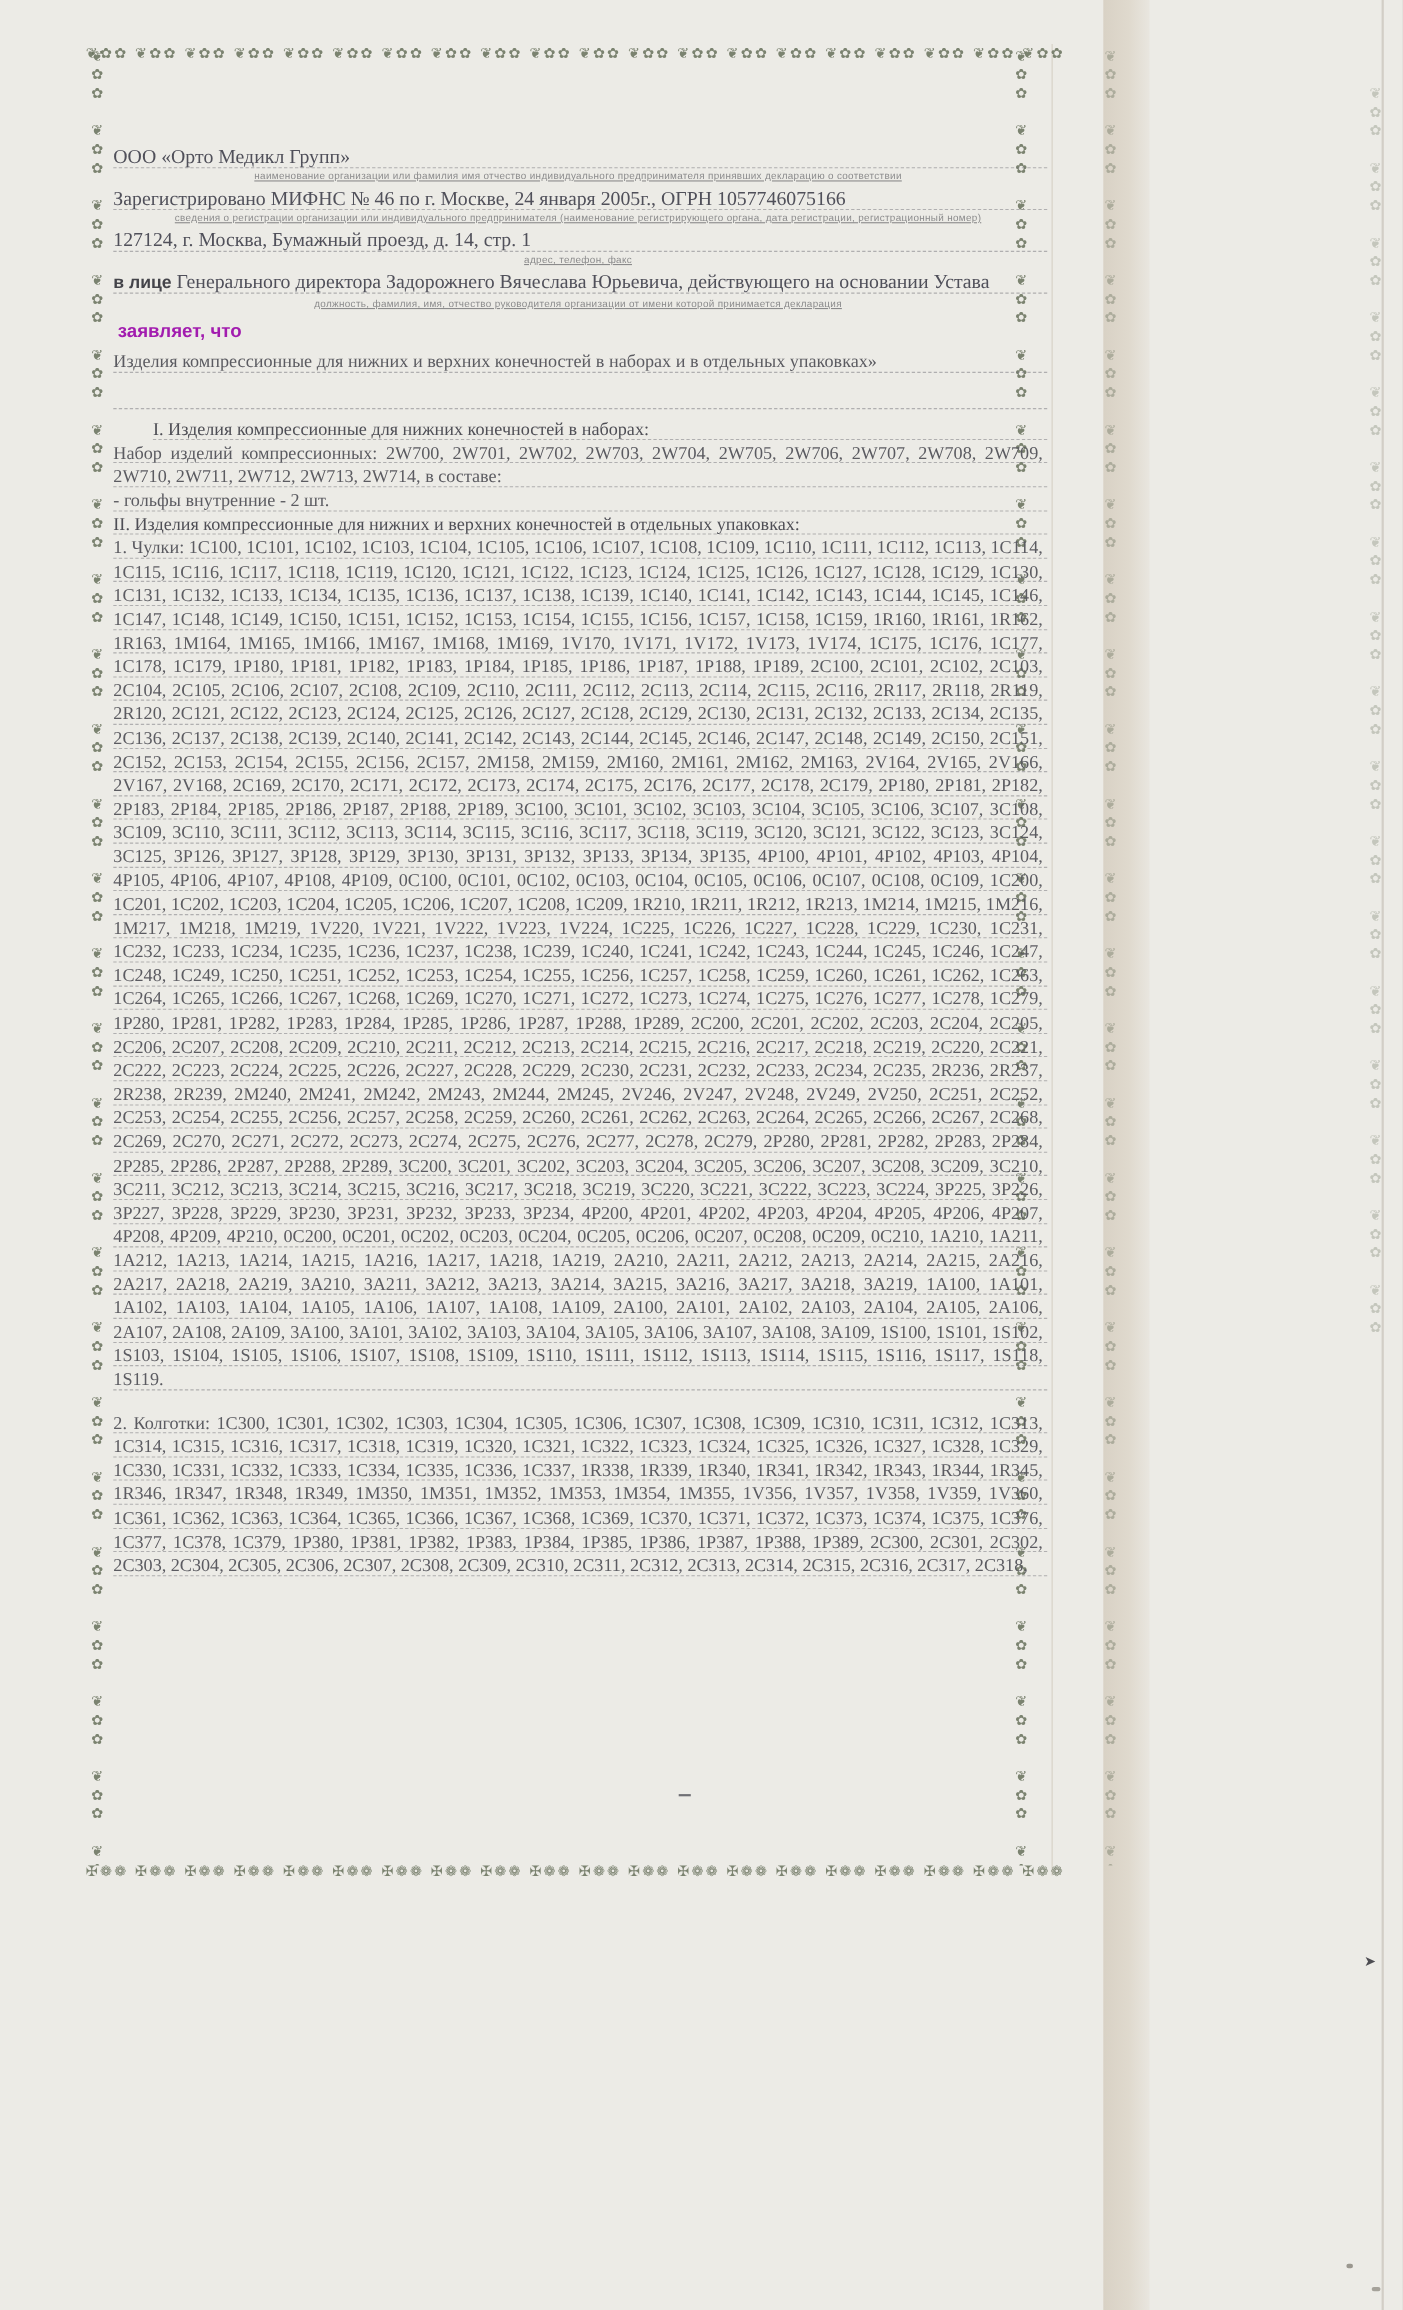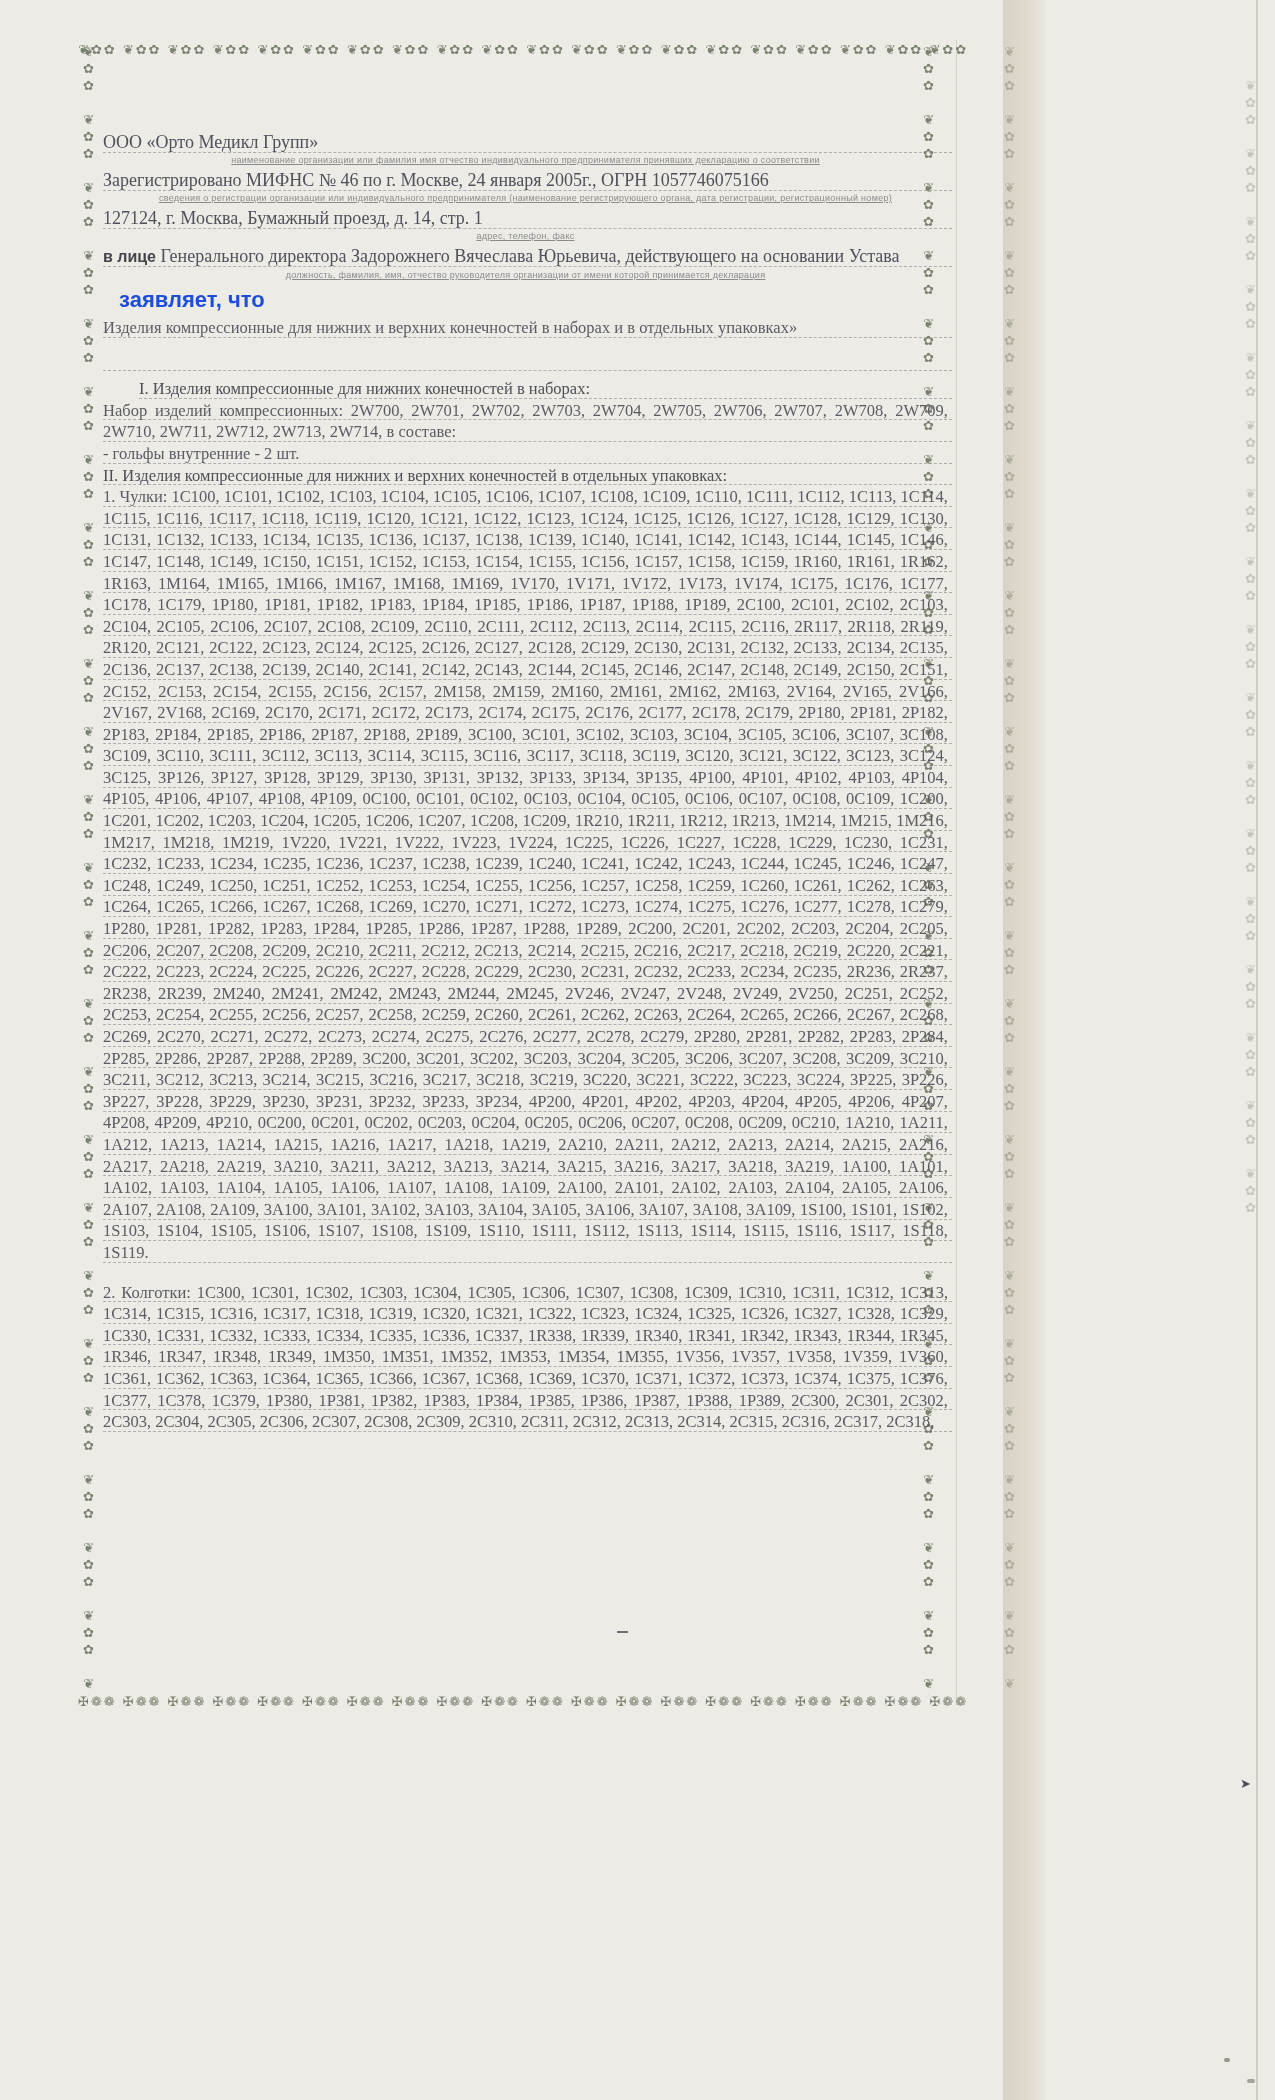--- a/index.html
+++ b/index.html
@@ -20,22 +20,22 @@
   .b-right{left:916px;}
   .b-right2{left:997px;opacity:.4;}
   .b-edge{left:1238px;opacity:.3;height:1140px;top:78px;}
   
   .content{position:absolute;left:103px;top:130px;width:845px;}
   .title{font-size:28px;font-weight:bold;letter-spacing:1px;text-align:center;color:#4b4b52;margin-bottom:22px;}
   .fline{position:relative;font-size:18px;line-height:24px;color:#50505a;}
   .note{font-size:9px;line-height:12px;color:#8b8b8c;text-align:center;margin-bottom:2px;
         font-family:"Liberation Sans",sans-serif;letter-spacing:.3px;text-decoration:underline;}
   .flabel{font-family:"Liberation Sans",sans-serif;font-weight:bold;font-size:16px;color:#44444a;}
-  .declares{font-family:"Liberation Sans",sans-serif;font-weight:bold;font-size:22px;
-            color:#1d4ed8;margin:8px 0 6px 16px;line-height:22px;}
+  .declares{font-family:"Liberation Sans",sans-serif;font-weight:bold;font-size:17px;
+            color:#a21caf;margin:8px 0 6px 4px;line-height:22px;}
   .line,.para{position:relative;font-size:16.5px;line-height:21.6px;color:#5b5b61;}
   .para{text-align:justify;}
   .heading{position:relative;font-size:16.5px;line-height:21.6px;color:#4e4e55;}
   .spacer{position:relative;min-height:21.6px;line-height:21.6px;margin-top:12px;}
   .mt6{margin-top:6px;margin-left:36px;} .mt14{margin-top:18px;}
   .rule{position:absolute;left:0;right:-4px;height:0;border-bottom:1.5px dashed rgba(115,115,122,.5);pointer-events:none;}
   
   .mark-dash{position:absolute;left:617px;top:1631px;width:11px;height:2px;background:#6f6f74;}
   .mark-arrow{position:absolute;left:1240px;top:1776px;font-size:13px;color:#4d4d52;
               font-family:"DejaVu Sans",sans-serif;}

